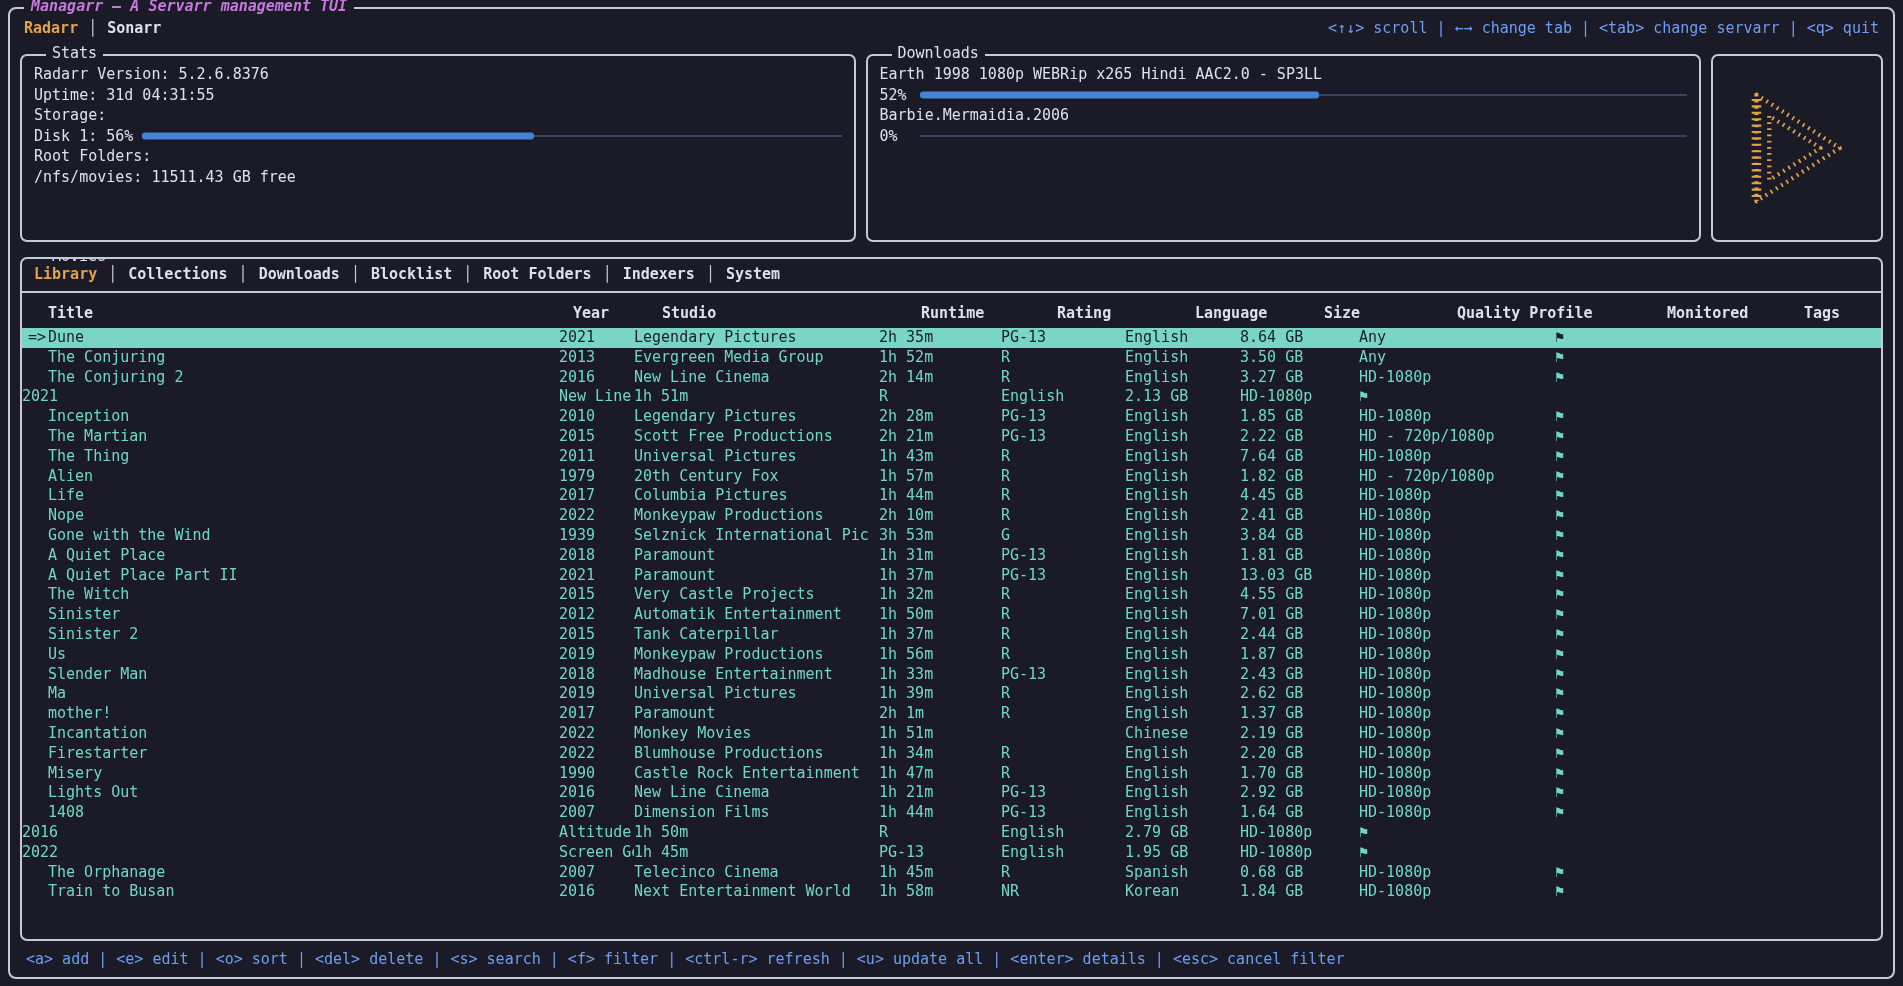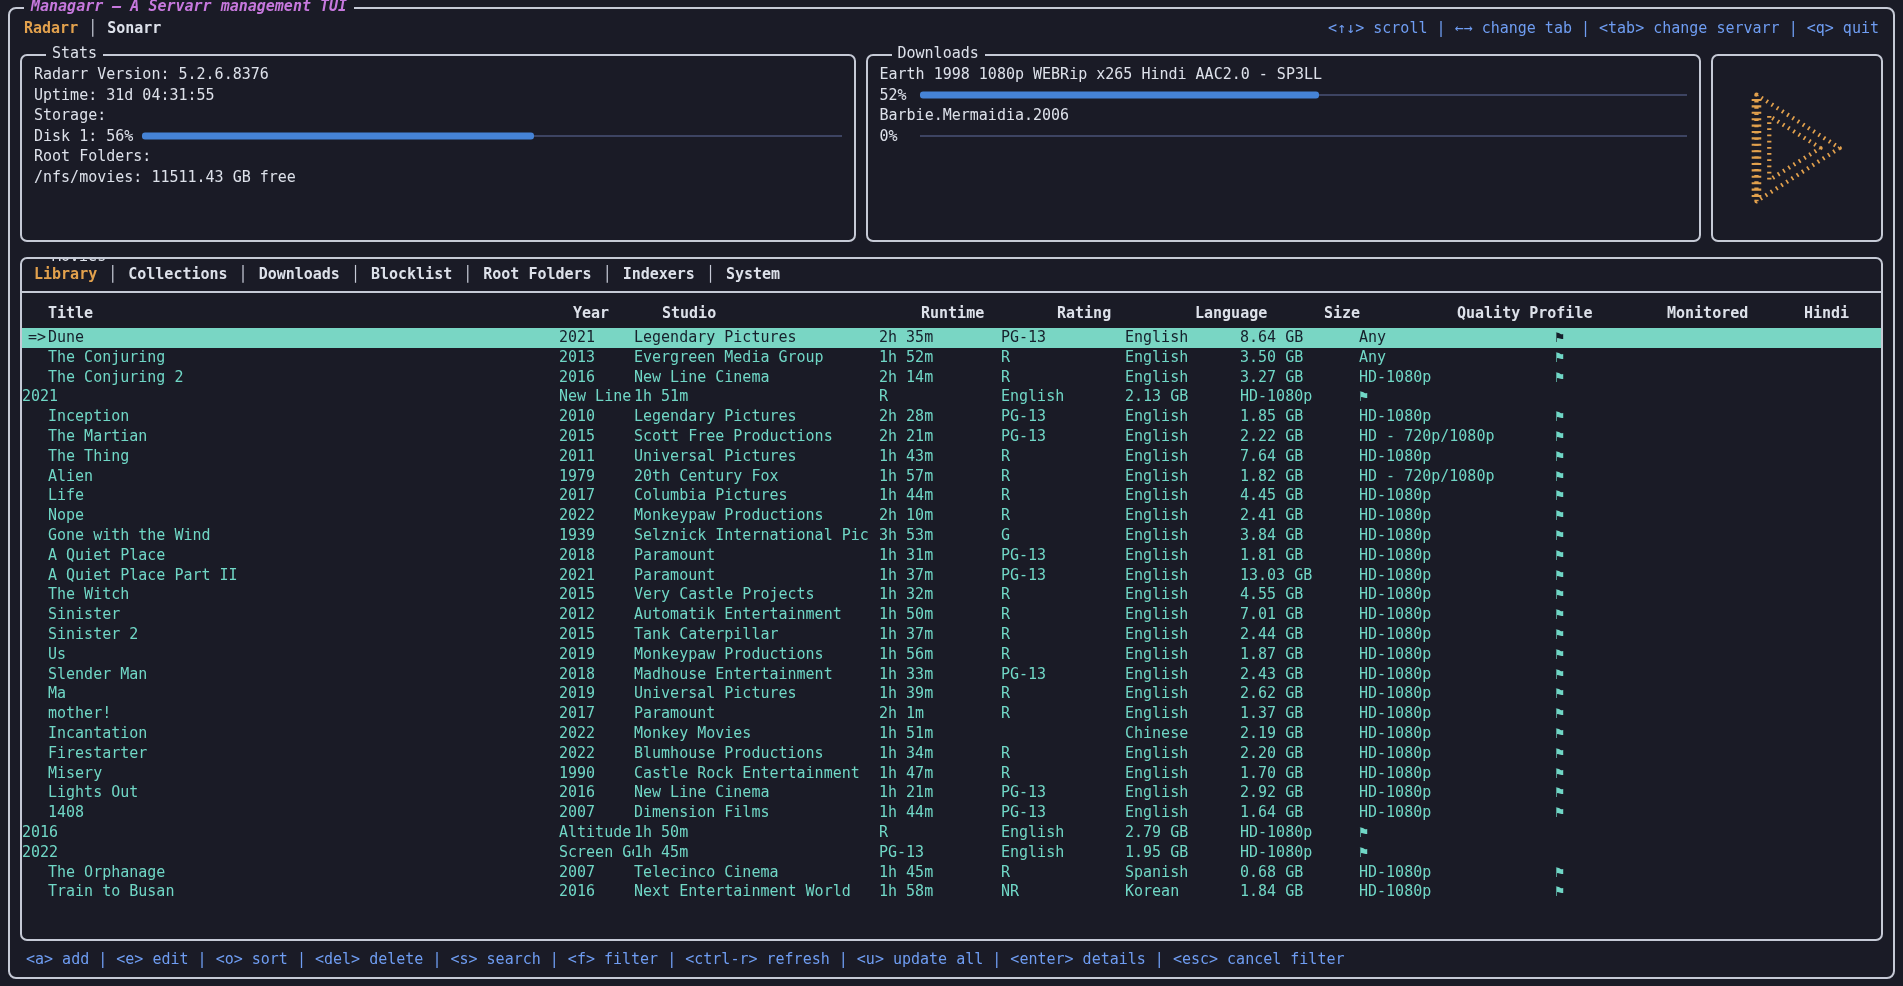--- a/index.html
+++ b/index.html
@@ -190,21 +190,21 @@
     <div class="thead">
       <div class="cell cell-title">Title</div>
       <div class="cell cell-year">Year</div>
       <div class="cell cell-studio">Studio</div>
       <div class="cell cell-runtime">Runtime</div>
       <div class="cell cell-rating">Rating</div>
       <div class="cell cell-language">Language</div>
       <div class="cell cell-size">Size</div>
       <div class="cell cell-quality">Quality Profile</div>
       <div class="cell cell-monitored">Monitored</div>
-      <div class="cell cell-tags">Hindi</div>
+      <div class="cell cell-tags">Tags</div>
     </div>
 
     <div class="tbody" id="movie-rows">
         <div class="trow selected">
           <div class="cell cell-title"><span class="marker">=&gt;</span><span>Dune</span></div>
           <div class="cell cell-year">2021</div>
           <div class="cell cell-studio">Legendary Pictures</div>
           <div class="cell cell-runtime">2h 35m</div>
           <div class="cell cell-rating">PG-13</div>
           <div class="cell cell-language">English</div>

